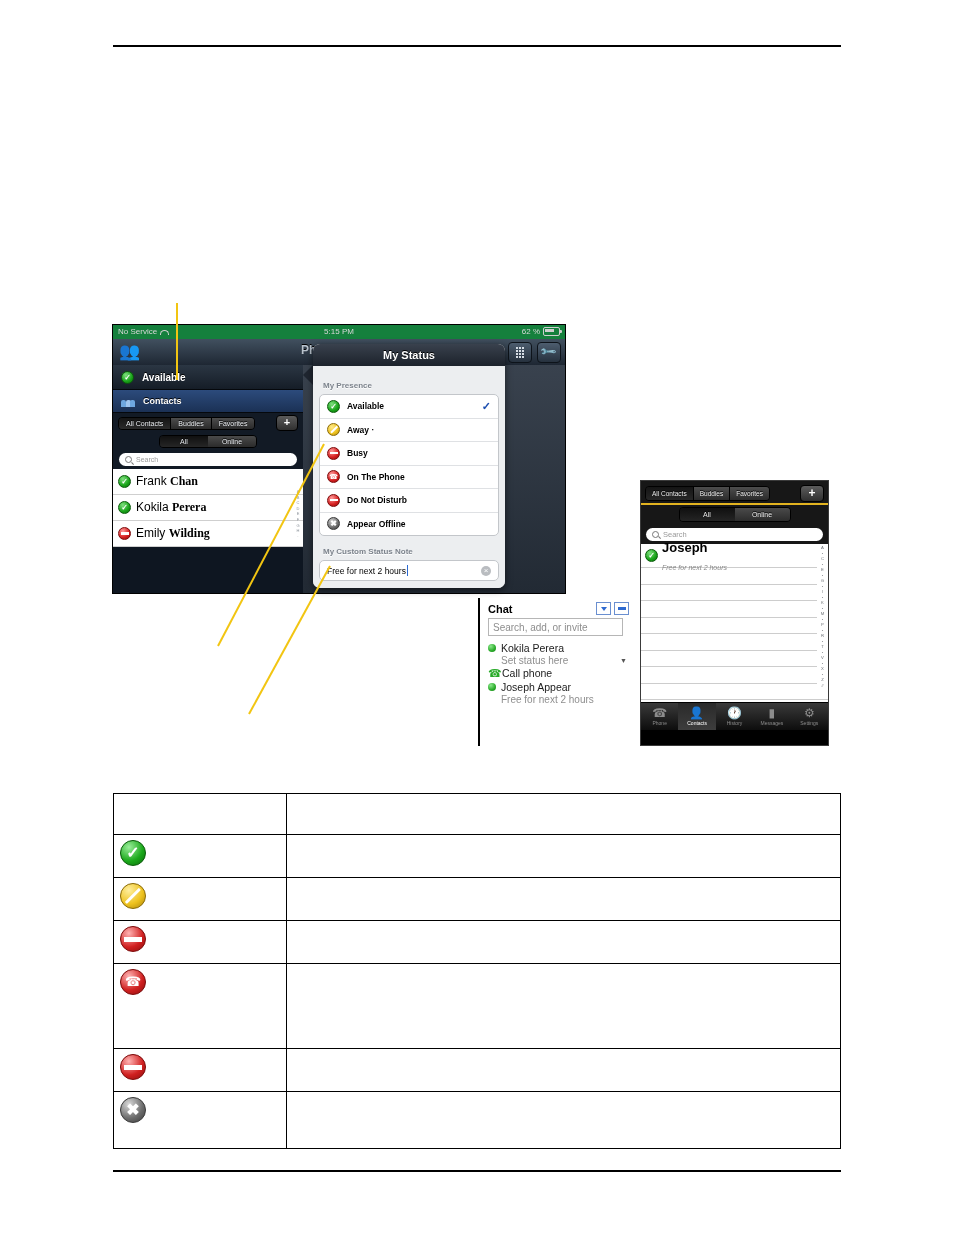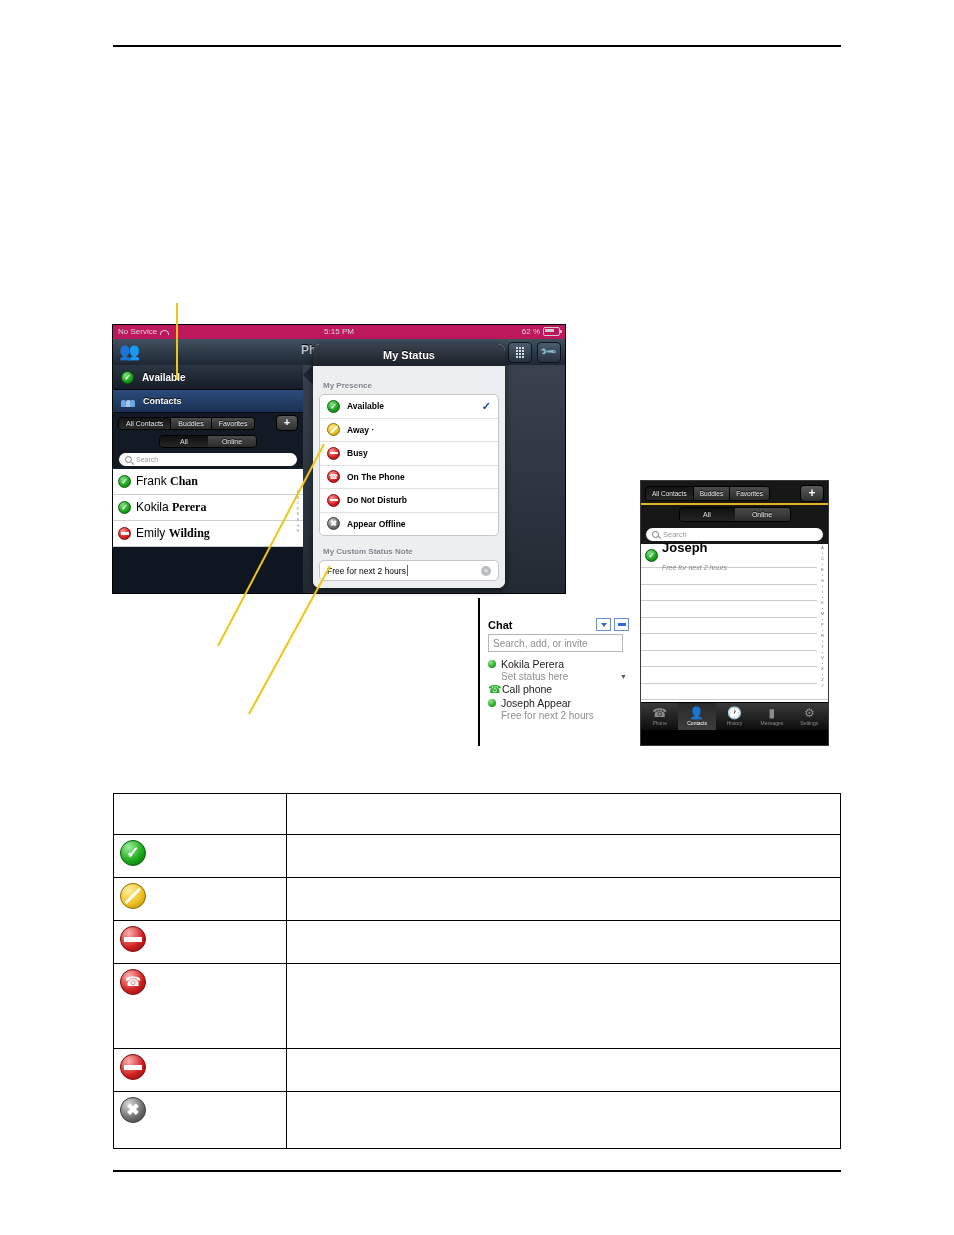--- a/index.html
+++ b/index.html
@@ -5,21 +5,21 @@
   html,body{margin:0;padding:0;}
   body{width:954px;height:1235px;background:#ffffff;font-family:"Liberation Sans",sans-serif;position:relative;overflow:hidden;}
 
   .page-rule{position:absolute;left:113px;width:728px;height:0;border-top:2px solid #000;}
   #header-rule{top:45px;}
   #footer-rule{top:1170px;}
 
   
   .ipad{position:absolute;left:113px;top:325px;width:452px;height:268px;background:#1b222c;overflow:hidden;
         box-shadow:0 0 0 1px #000;}
-  .ipad-statusbar{position:absolute;left:0;top:0;width:452px;height:16px;background:#be185d;color:#d8d8d8;font-size:8px;}
+  .ipad-statusbar{position:absolute;left:0;top:0;width:452px;height:16px;background:#15803d;color:#d8d8d8;font-size:8px;}
   .sb-left{position:absolute;left:5px;top:2px;display:flex;align-items:center;gap:3px;}
   .sb-center{position:absolute;left:0;top:2px;width:452px;text-align:center;}
   .sb-right{position:absolute;right:5px;top:2px;display:flex;align-items:center;gap:3px;}
   .wifi-ico{display:inline-block;width:8px;height:8px;position:relative;}
   .wifi-ico:before{content:"";position:absolute;left:0;top:2px;width:7px;height:4px;border:1.3px solid #cfcfcf;border-bottom:none;border-radius:5px 5px 0 0;}
   .batt{display:inline-block;width:15px;height:7px;border:1px solid #cfcfcf;border-radius:2px;position:relative;}
   .batt:after{content:"";position:absolute;right:-3px;top:1.5px;width:2px;height:3px;background:#cfcfcf;border-radius:0 1px 1px 0;}
   .batt i{position:absolute;left:1px;top:1px;height:3px;width:9px;background:#cfcfcf;display:block;}
 
   .ipad-toolbar{position:absolute;left:0;top:14px;width:452px;height:26px;
@@ -104,21 +104,21 @@
   .dot.gray{background:radial-gradient(circle at 35% 28%,#cfcfcf,#6d6d6d 60%,#3b3b3b);border:1px solid #3a3a3a;}
   .dot .g-chk{position:absolute;left:0;top:0;right:0;bottom:0;color:#fff;font-size:8px;line-height:11px;text-align:center;font-weight:bold;}
   .dot .y-sl{position:absolute;left:50%;top:1px;width:1.6px;height:9px;background:#fff;transform:translateX(-50%) rotate(45deg);}
   .dot .r-bar{position:absolute;left:1.5px;top:4.4px;right:1.5px;height:2.2px;background:#fff;}
   .dot .x-m{position:absolute;left:0;top:0;right:0;bottom:0;color:#fff;font-size:8px;line-height:11px;text-align:center;font-weight:bold;}
   .dot .ph-m{position:absolute;left:0;top:0;right:0;bottom:0;color:#fff;font-size:7px;line-height:11px;text-align:center;}
 
   
   .chat-panel{position:absolute;left:478px;top:598px;width:155px;height:148px;background:#fff;
       border-left:2px solid #000;}
-  .chat-head{display:flex;align-items:center;padding:4px 6px 2px 8px;margin-top:16px;}
+  .chat-head{display:flex;align-items:center;padding:4px 6px 2px 8px;}
   .chat-head .ti{font-size:11px;font-weight:bold;color:#000;}
   .chat-btns{margin-left:auto;display:flex;gap:3px;}
   .chat-btn{width:13px;height:11px;border:1px solid #6a8fd0;background:#fff;display:flex;align-items:center;justify-content:center;}
   .chat-btn .bar{width:8px;height:3px;background:#2f6ad0;}
   .chat-btn .arr{width:0;height:0;border-left:3.5px solid transparent;border-right:3.5px solid transparent;border-top:4px solid #2f6ad0;}
   .chat-search{margin:1px 12px 5px 8px;height:16px;border:1px solid #b6b6b6;display:flex;align-items:center;padding:0 4px;}
   .chat-search .ph{font-size:10px;color:#8e8e8e;}
   .chat-row{display:flex;align-items:center;gap:5px;padding:1px 8px;}
   .chat-row .nm{font-size:10.5px;color:#1b1b1b;}
   .chat-sub{font-size:10px;color:#8e8e8e;padding:0 8px 0 21px;display:flex;align-items:center;}

